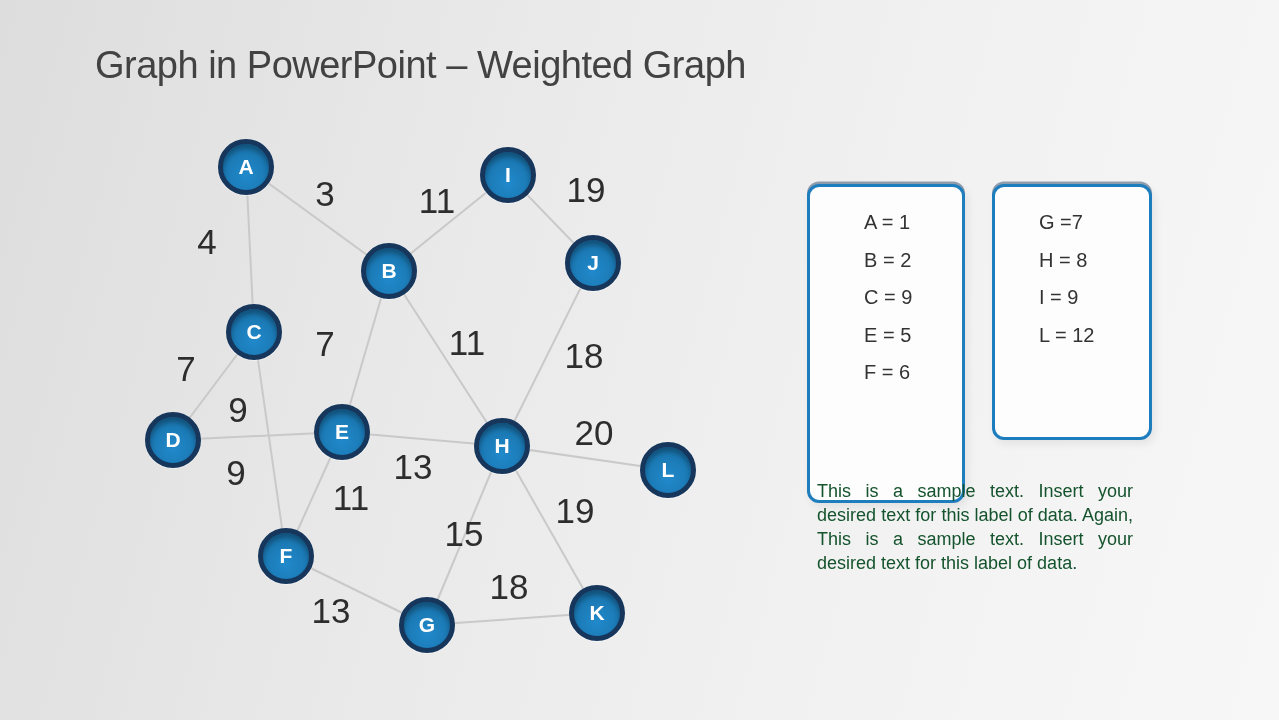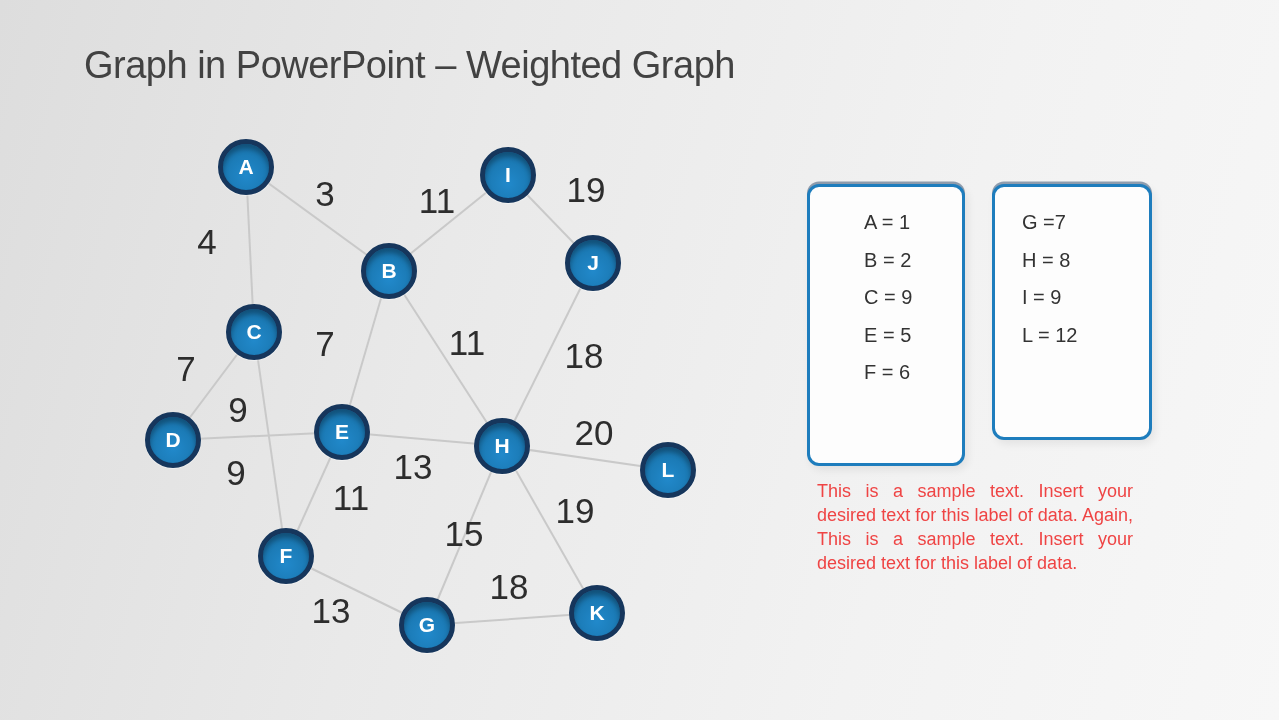--- a/index.html
+++ b/index.html
@@ -3,21 +3,21 @@
 <meta charset="utf-8">
 <style>
   html,body { margin:0; padding:0; }
   body {
     width:1279px; height:720px; overflow:hidden; position:relative;
     font-family:"Liberation Sans", sans-serif;
     background: linear-gradient(105deg,#dddddd 0%, #e9e9e9 35%, #f2f2f2 70%, #f7f7f7 100%);
   }
   .slide { position:absolute; inset:0; }
   .slide-title {
-    position:absolute; left:84px; top:44px; margin:0;
+    position:absolute; left:95px; top:44px; margin:0;
     font-size:38px; font-weight:400; letter-spacing:-0.5px;
     color:#424242; white-space:nowrap;
   }
   .graph-area { position:absolute; inset:0; }
   .graph-area svg { position:absolute; left:0; top:0; }
   .graph-area svg line { stroke:#c9c9c9; stroke-width:2; }
   .node {
     position:absolute; width:46px; height:46px;
     margin-left:-28px; margin-top:-28px;
     border-radius:50%;
@@ -32,28 +32,28 @@
     position:absolute; transform:translate(-50%,-50%);
     font-size:35px; color:#2d2d2d; white-space:nowrap;
   }
   .legend-box {
     position:absolute; box-sizing:border-box;
     background:#fdfdfd;
     border:3px solid #1e7dbd; border-radius:12px;
     box-shadow: 0 -2.5px 0 rgba(22,54,92,.45), 3px 4px 8px rgba(0,0,0,.07);
     padding-top:17px;
   }
-  #legend-box-1 { left:807px; top:184px; width:158px; height:282px; }
+  #legend-box-1 { left:807px; top:184px; width:158px; height:319px; }
   #legend-box-2 { left:992px; top:184px; width:160px; height:256px; }
   .legend-item { font-size:20px; line-height:37.5px; color:#333333; }
   #legend-box-1 .legend-item { padding-left:54px; }
-  #legend-box-2 .legend-item { padding-left:27px; }
+  #legend-box-2 .legend-item { padding-left:44px; }
   .sample-text {
     position:absolute; left:817px; top:479px; width:316px; margin:0;
-    font-size:18px; line-height:24px; color:#ef4444; text-align:justify;
+    font-size:18px; line-height:24px; color:#14532d; text-align:justify;
   }
 </style>
 </head>
 <body>
 
 <div class="slide">
 
   <h1 class="slide-title">Graph in PowerPoint – Weighted Graph</h1>
 
   <div class="graph-area">

